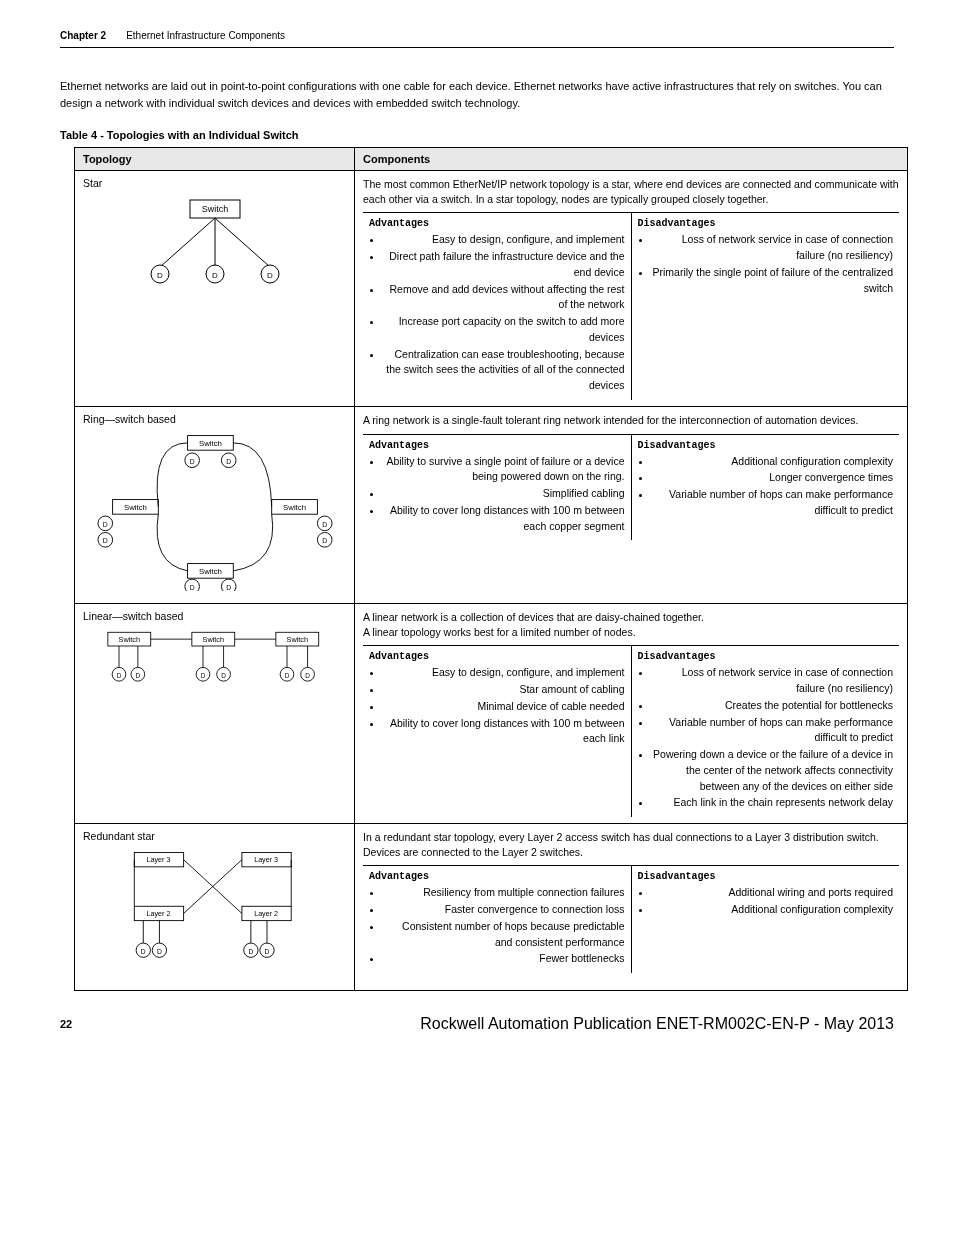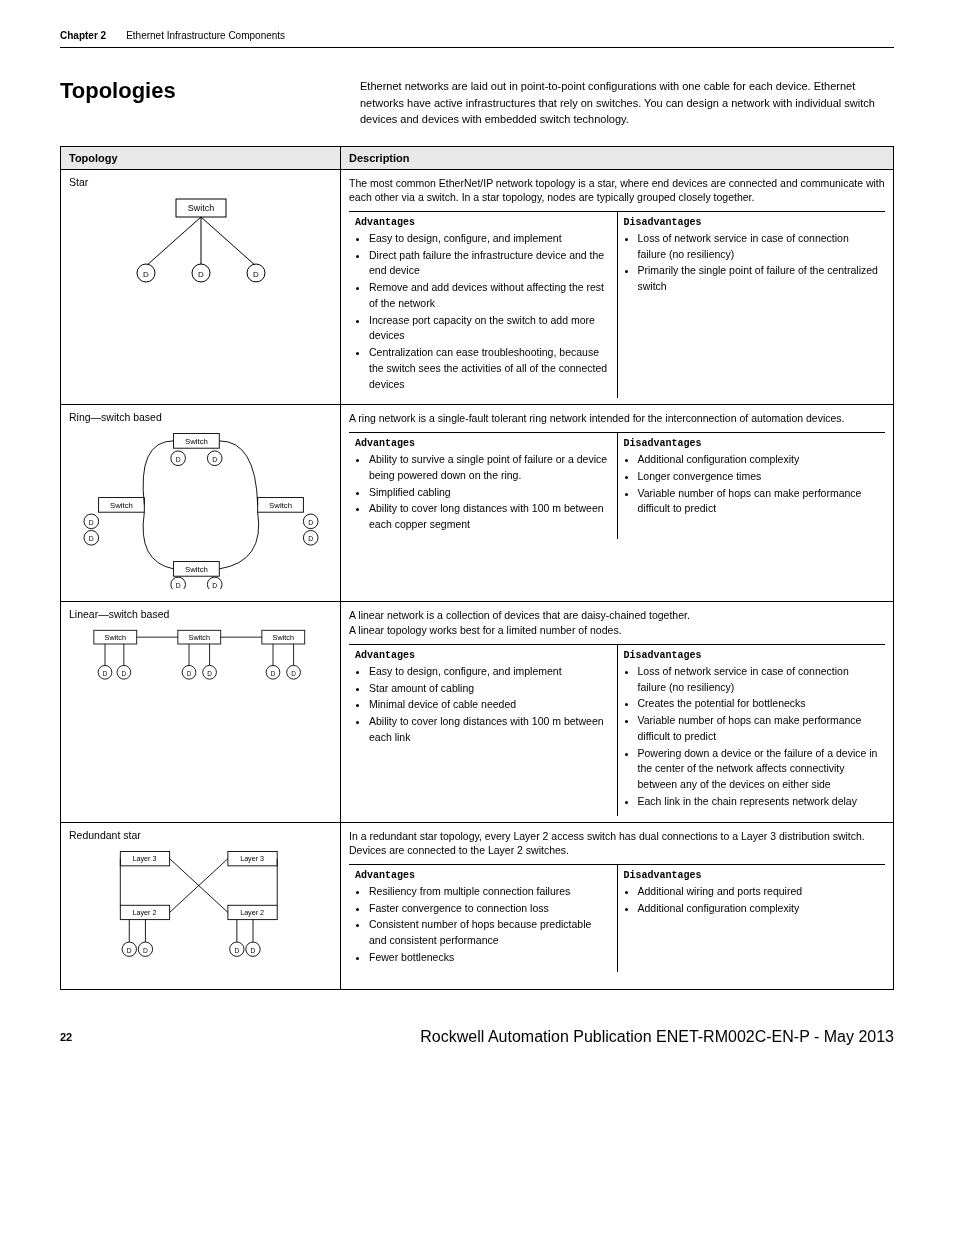--- a/index.html
+++ b/index.html
@@ -51,20 +51,21 @@
     }
     .table-caption {
       font-size: 11px;
       font-weight: bold;
       margin-bottom: 6px;
     }
     table.topo-table {
       width: 100%;
       border-collapse: collapse;
       border: 1px solid #000;
+      margin-left: 14px;
     }
     table.topo-table th {
       background: #e8e8e8;
       border: 1px solid #000;
       padding: 5px 8px;
       font-size: 11px;
       font-weight: bold;
       text-align: left;
     }
     table.topo-table td {
@@ -107,30 +108,31 @@
     }
     .adv-col h4, .dis-col h4 {
       font-weight: bold;
       font-size: 10px;
       margin-bottom: 3px;
       font-family: Liberation Mono, monospace;
     }
     .adv-col ul, .dis-col ul {
       margin-left: 14px;
       line-height: 1.5;
+      text-align: right;
     }
     .adv-col li, .dis-col li {
       font-size: 10.5px;
       margin-bottom: 1px;
     }
     .footer {
       display: flex;
       justify-content: space-between;
       align-items: center;
-      margin-top: 30px;
+      margin-top: 16px;
       padding-top: 8px;
     }
     .footer-page {
       font-size: 11px;
       font-weight: bold;
     }
     .footer-pub {
       font-size: 16px;
     }
 
@@ -171,32 +173,30 @@
 <body>
 
 <div class="page">
 
   <div class="header">
     <span class="header-chapter">Chapter 2</span>
     <span class="header-title">Ethernet Infrastructure Components</span>
   </div>
 
   <div class="intro-row">
-    <div class="intro-left">
-      <h1 class="section-title">Topologies</h1>
-    </div>
     <div class="intro-right">Ethernet networks are laid out in point-to-point configurations with one cable for each device. Ethernet networks have active infrastructures that rely on switches. You can design a network with individual switch devices and devices with embedded switch technology.</div>
   </div>
 
+  <div class="table-caption">Table 4 - Topologies with an Individual Switch</div>
 
   <table class="topo-table">
     <thead>
       <tr>
         <th>Topology</th>
-        <th>Description</th>
+        <th>Components</th>
       </tr>
     </thead>
     <tbody>
 
       <tr>
         <td class="topo-name-cell">
           <div class="topo-name">Star</div>
           <div class="diagram star-diagram">
             <svg viewBox="0 0 200 100" xmlns="http://www.w3.org/2000/svg">
 

